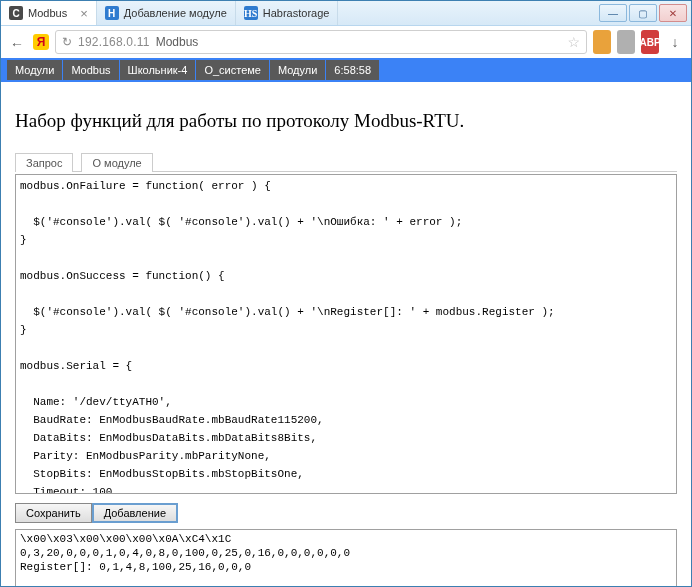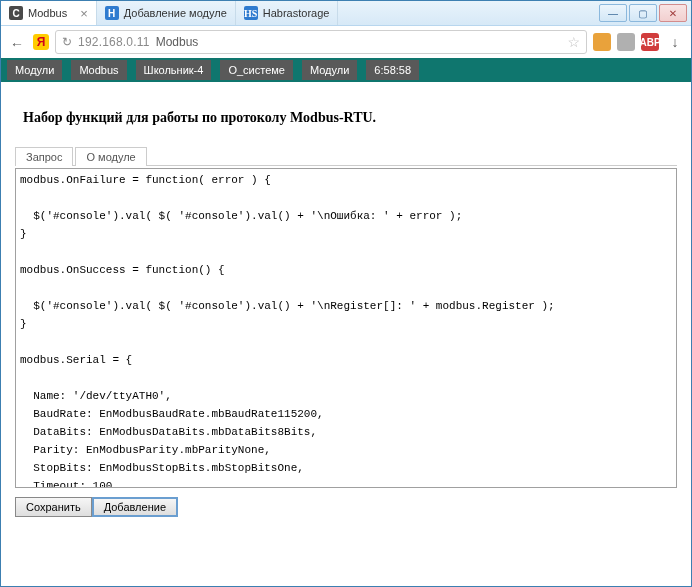--- a/index.html
+++ b/index.html
@@ -12,29 +12,29 @@
   .winctl{margin-left:auto;display:flex;align-items:center;gap:2px;padding:2px 4px}
   .wbtn{width:26px;height:16px;border:1px solid #8bb8dd;background:linear-gradient(#ecf5fc,#d3e7f6);border-radius:2px;display:flex;align-items:center;justify-content:center;font-size:10px;color:#3c6a98}
   .wbtn.cls{border-color:#d38c8c;background:linear-gradient(#f8e4e4,#f2cfcf);color:#a13d3d}
   .addrbar{height:32px;display:flex;align-items:center;padding:0 6px;gap:6px;border-bottom:1px solid #d1d1d1}
   .navbtn{width:20px;height:20px;display:flex;align-items:center;justify-content:center;color:#5b5b5b;font-size:14px}
   .ya{width:16px;height:16px;border-radius:3px;background:#ffcc00;color:#d0021b;font-weight:bold;font-size:12px;display:flex;align-items:center;justify-content:center}
   .urlbox{flex:1;height:22px;border:1px solid #cfcfcf;border-radius:3px;display:flex;align-items:center;padding:0 6px;gap:6px;font-size:12px;color:#8a8a8a}
   .urlbox .ip{letter-spacing:0.2px}
   .urlbox .title{color:#5d5d5d}
   .urlbox .star{margin-left:auto;color:#c0c0c0;font-size:14px}
-  .exticon{width:18px;height:18px;border-radius:3px;display:flex;align-items:center;justify-content:center;font-size:10px;font-weight:bold;color:#fff}
+  .exticon{width:18px;height:24px;border-radius:3px;display:flex;align-items:center;justify-content:center;font-size:10px;font-weight:bold;color:#fff}
   .content{position:absolute;top:57px;left:0;right:0;bottom:0;overflow:auto}
-  .menubar{display:flex;background:#0f766e;padding:2px 6px;gap:9px;flex-wrap:wrap}
+  .menubar{display:flex;background:#3b82f6;padding:2px 6px;gap:1px;flex-wrap:wrap}
   .menuitem{background:#595959;color:#fff;font-size:11px;padding:4px 8px;white-space:nowrap}
   .menuitem.clock{font-weight:normal}
   .page{padding:10px 14px}
-  .pagetitle{font-family:"Times New Roman",serif;font-size:14px;font-weight:bold;color:#000;margin:18px 0 20px 8px}
+  .pagetitle{font-family:"Times New Roman",serif;font-size:19px;font-weight:normal;color:#000;margin:18px 0 20px 0}
   .tabstrip{display:flex;border-bottom:1px solid #ccc;margin-bottom:2px}
-  .ptab{border:1px solid #ccc;border-bottom:none;padding:3px 10px;font-size:11px;color:#555;background:#fff;position:relative;top:1px;margin-right:2px}
+  .ptab{border:1px solid #ccc;border-bottom:none;padding:3px 10px;font-size:11px;color:#555;background:#fff;position:relative;top:1px;margin-right:8px}
   .editor{width:100%;box-sizing:border-box;height:320px;border:1px solid #a0a0a0;font-family:"Courier New",monospace;font-size:11px;line-height:18px;padding:2px 4px;resize:none;white-space:pre;overflow:auto}
   .btnrow{display:flex;gap:0;margin:6px 0}
   .btn{border:1px solid #888;background:linear-gradient(#f6f6f6,#dedede);font-size:11px;padding:2px 10px}
   .btn.def{border:2px solid #6a9ed0}
   .console{width:100%;box-sizing:border-box;height:58px;border:1px solid #a0a0a0;font-family:"Courier New",monospace;font-size:11px;line-height:14px;padding:2px 4px;resize:none;white-space:pre;overflow:auto}
 </style>
 </head>
 <body>
 <div class="frame">
 
@@ -115,16 +115,19 @@
 // ReadHoldingRegisters( slaveid, address, quantity )
 // Starting Address: 0x0000 to 0xFFFF.
 // Quantity of Inputs: 1 to 125 (0x7D).
 modbus.ReadHoldingRegisters( 0, 0, 10 );</textarea>
 
     <div class="btnrow">
       <button class="btn">Сохранить</button>
       <button class="btn def">Добавление</button>
     </div>
 
+    <textarea class="console" style="">\x00\x03\x00\x00\x00\x0A\xC4\x1C
+0,3,20,0,0,0,1,0,4,0,8,0,100,0,25,0,16,0,0,0,0,0,0
+Register[]: 0,1,4,8,100,25,16,0,0,0</textarea>
   </div>
 </div>
 
 </div>
 
 </body></html>

